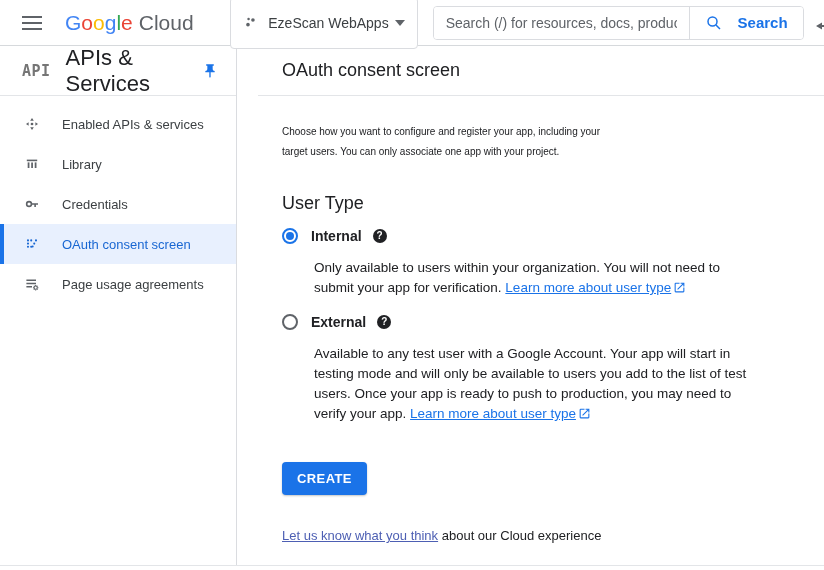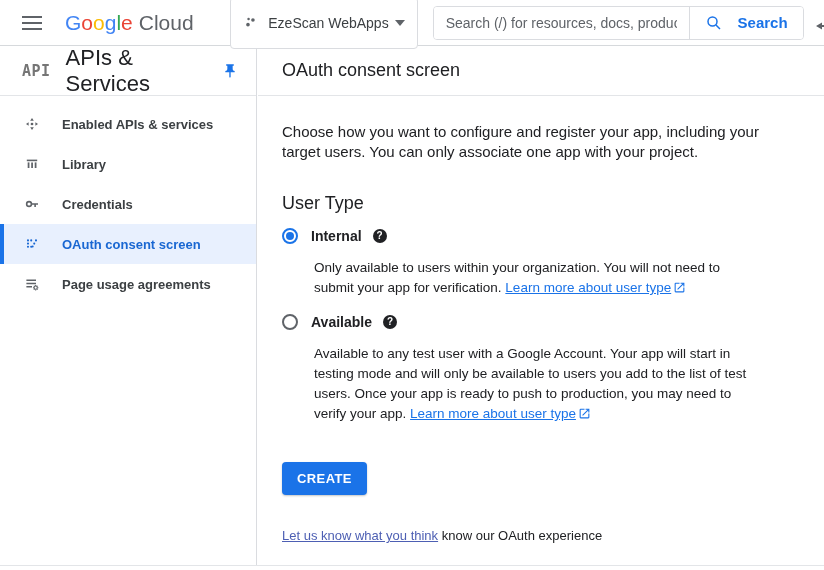--- a/index.html
+++ b/index.html
@@ -21,42 +21,42 @@
   .searchbox { margin-left:15px; height:34px; width:371px; border:1px solid #dadce0; border-radius:4px;
                display:flex; align-items:stretch; overflow:hidden; background:#fff; }
   .searchbox input { flex:1; border:none; outline:none; padding:0 12px; font-size:14px;
                      font-family:"Liberation Sans", sans-serif; color:#202124; min-width:0; }
   .searchbox input::placeholder { color:#5f6368; }
   .search-btn { display:flex; align-items:center; gap:15px; padding:0 15px; border-left:1px solid #dadce0;
                 color:#1a73e8; font-size:15px; font-weight:700; background:#fff; cursor:pointer; }
   .edge-cut { position:absolute; right:-4px; top:18px; color:#5f6368; }
 
   
-  .sidebar { position:absolute; top:46px; left:0; width:257px; bottom:5px;
+  .sidebar { position:absolute; top:46px; left:0; width:237px; bottom:5px;
              border-right:1px solid #dadce0; background:#fff; }
   .sidebar-header { height:50px; border-bottom:1px solid #e3e5e8; display:flex; align-items:center; }
   .api-logo { font-family:"DejaVu Sans Mono", monospace; font-weight:bold; font-size:15px;
               color:#757575; margin-left:22px; letter-spacing:0.5px; }
   .sidebar-title { font-size:22px; color:#202124; margin-left:15px; flex:1; }
   .pin-btn { margin-right:18px; cursor:pointer; display:flex; }
-  .nav { padding-top:8px;font-weight:bold; }
+  .nav { padding-top:8px; }
   .nav-item { height:40px; display:flex; align-items:center; padding-left:24px; position:relative;
               font-size:13px; color:#3c4043; cursor:pointer; }
   .nav-item svg { width:16px; height:16px; color:#5f6368; flex:none; }
   .nav-item .label { margin-left:22px; white-space:nowrap; }
   .nav-item.selected { background:#e8f0fe; color:#1967d2; }
   .nav-item.selected svg { color:#1967d2; }
   .nav-item.selected::before { content:""; position:absolute; left:0; top:0; bottom:0; width:4px; background:#1a73e8; }
 
   
   .main { position:absolute; top:46px; left:258px; right:0; bottom:0; background:#fff; }
   .main-header { height:50px; border-bottom:1px solid #e3e5e8; display:flex; align-items:center;
                  padding-left:24px; font-size:18px; color:#202124; }
   .main-body { padding:26px 0 0 24px; }
-  .intro { font-size:15px; line-height:20px; color:#202124; white-space:nowrap; }
+  .intro { font-size:10px; line-height:20px; color:#202124; white-space:nowrap; }
   .user-type { font-size:18px; font-weight:400; color:#202124; margin-top:30px; line-height:22px; }
   .radio-row { display:flex; align-items:center; }
   .radio-row.first { margin-top:14px; }
   .radio-row.second { margin-top:16px; }
   .radio-outer { width:16px; height:16px; border:2px solid #5f6368; border-radius:50%; position:relative;
                  cursor:pointer; flex:none; }
   .radio-outer.checked { border-color:#1a73e8; }
   .radio-outer.checked::after { content:""; position:absolute; left:2px; top:2px; right:2px; bottom:2px;
                                 background:#1a73e8; border-radius:50%; }
   .opt-label { font-size:14px; font-weight:700; color:#202124; margin-left:13px; cursor:pointer; }
@@ -207,35 +207,35 @@
     <div class="opt-desc">
       <span>Only available to users within your organization. You will not need to</span><br>
       <span>submit your app for verification.</span>
       <a class="learn-link" href="#">Learn more about user type</a><svg class="ext-icon" viewBox="0 0 24 24" width="13" height="13" fill="#1a73e8">
           <path d="M19 19H5V5h7V3H5a2 2 0 0 0-2 2v14a2 2 0 0 0 2 2h14a2 2 0 0 0 2-2v-7h-2v7zM14 3v2h3.59l-9.83 9.83 1.41 1.41L19 6.41V10h2V3h-7z"></path>
         </svg>
     </div>
 
     <div class="radio-row second">
       <span class="radio-outer"></span>
-      <span class="opt-label">Available</span>
+      <span class="opt-label">External</span>
       <span class="help-icon">?</span>
     </div>
     <div class="opt-desc">
       <span>Available to any test user with a Google Account. Your app will start in</span><br>
       <span>testing mode and will only be available to users you add to the list of test</span><br>
       <span>users. Once your app is ready to push to production, you may need to</span><br>
       <span>verify your app.</span>
       <a class="learn-link" href="#">Learn more about user type</a><svg class="ext-icon" viewBox="0 0 24 24" width="13" height="13" fill="#1a73e8">
           <path d="M19 19H5V5h7V3H5a2 2 0 0 0-2 2v14a2 2 0 0 0 2 2h14a2 2 0 0 0 2-2v-7h-2v7zM14 3v2h3.59l-9.83 9.83 1.41 1.41L19 6.41V10h2V3h-7z"></path>
         </svg>
     </div>
 
     <button class="create-btn">CREATE</button>
 
     <p class="feedback">
       <a href="#">Let us know what you think</a>
-      <span>know our OAuth experience</span>
+      <span>about our Cloud experience</span>
     </p>
   </div>
 </div>
 
 <div class="bottom-line"></div>
 
 </body></html>

